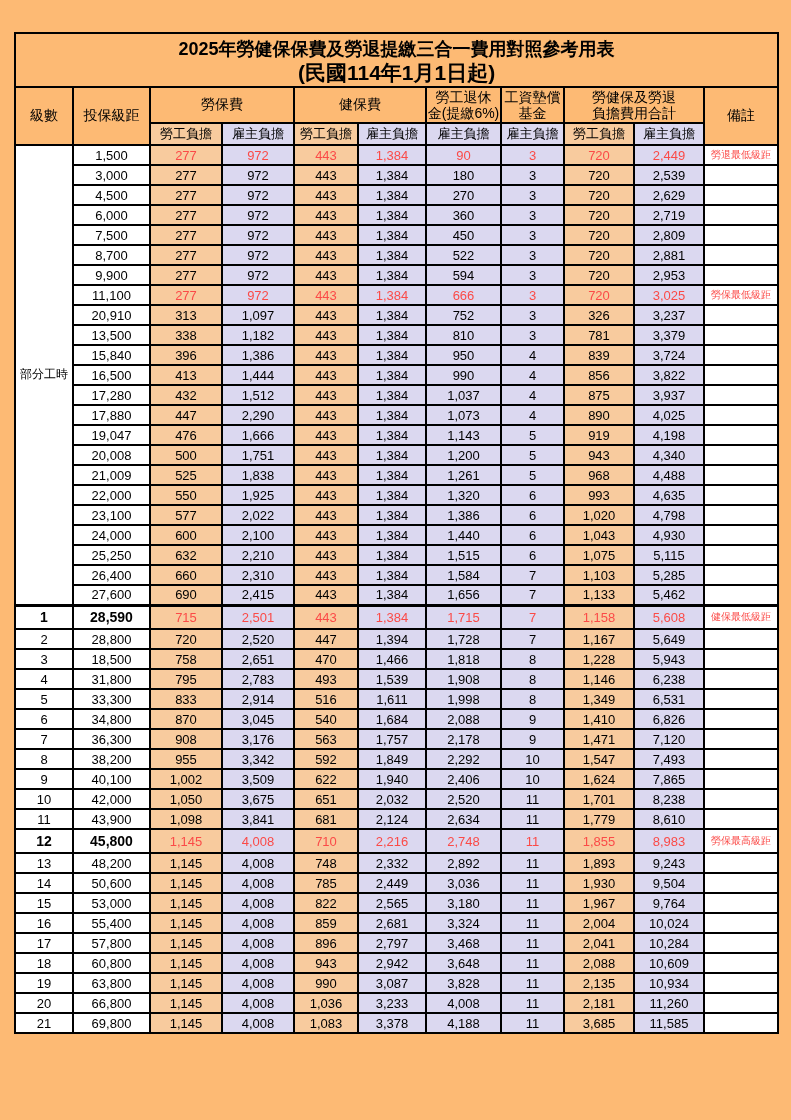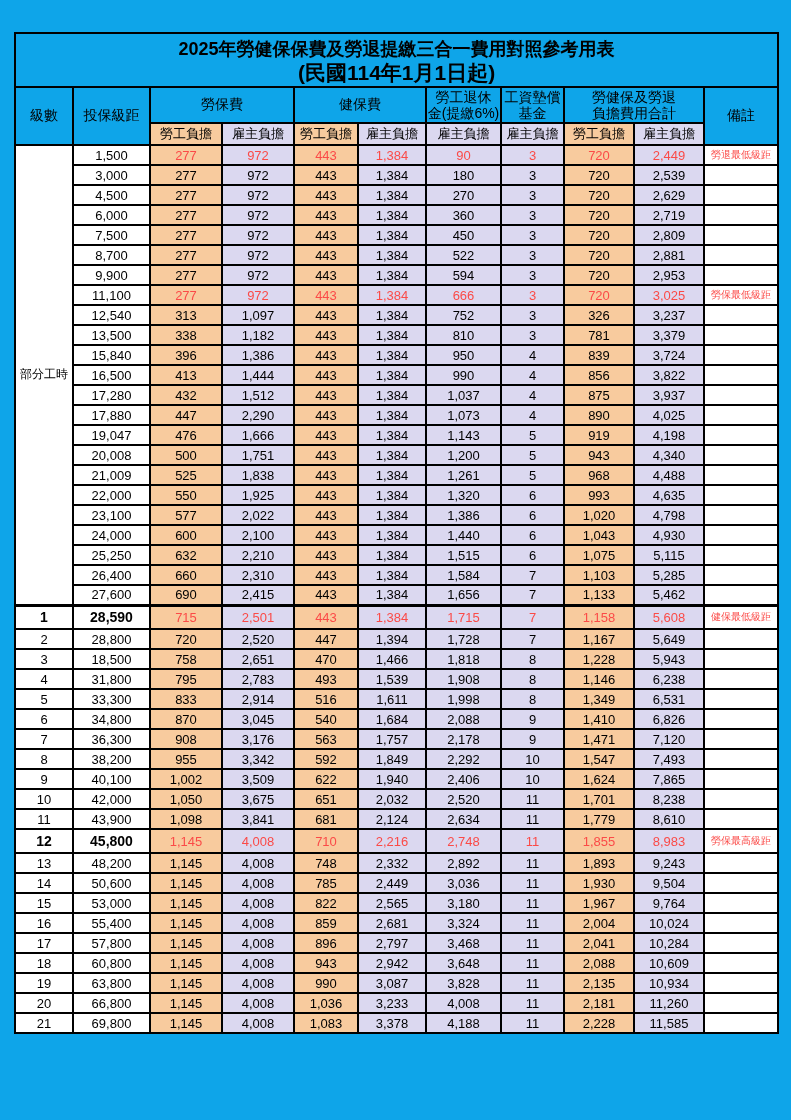--- a/index.html
+++ b/index.html
@@ -1,17 +1,17 @@
 <!DOCTYPE html>
 <html><head>
 <meta charset="utf-8">
 <style>
   html,body{margin:0;padding:0;background:#fff;}
   .page{
-    width:791px;height:1120px;background:#0ea5e9;box-sizing:border-box;
+    width:791px;height:1120px;background:#fdba74;box-sizing:border-box;
     padding:32px 14px 12px 14px;
     font-family:"Liberation Sans","DejaVu Sans",sans-serif;
     color:#000;
   }
   table.ref{
     border-collapse:collapse;table-layout:fixed;width:763px;
   }
   table.ref td, table.ref th{
     border:2px solid #000;
     text-align:center;vertical-align:middle;
@@ -187,21 +187,21 @@
           <td class="c-er">972</td>
           <td class="c-emp">443</td>
           <td class="c-er">1,384</td>
           <td class="c-er">666</td>
           <td class="c-er">3</td>
           <td class="c-emp">720</td>
           <td class="c-er">3,025</td>
           <td class="c-remark">勞保最低級距</td>
         </tr>
         <tr>
-          <td class="c-bracket">12,540</td>
+          <td class="c-bracket">20,910</td>
           <td class="c-emp">313</td>
           <td class="c-er">1,097</td>
           <td class="c-emp">443</td>
           <td class="c-er">1,384</td>
           <td class="c-er">752</td>
           <td class="c-er">3</td>
           <td class="c-emp">326</td>
           <td class="c-er">3,237</td>
           <td class="c-remark"></td>
         </tr>
@@ -635,19 +635,19 @@
         </tr>
         <tr>
           <td class="c-level">21</td>
           <td class="c-bracket">69,800</td>
           <td class="c-emp">1,145</td>
           <td class="c-er">4,008</td>
           <td class="c-emp">1,083</td>
           <td class="c-er">3,378</td>
           <td class="c-er">4,188</td>
           <td class="c-er">11</td>
-          <td class="c-emp">2,228</td>
+          <td class="c-emp">3,685</td>
           <td class="c-er">11,585</td>
           <td class="c-remark"></td>
         </tr>
       </tbody>
   </table>
 </div>
 
 </body></html>

